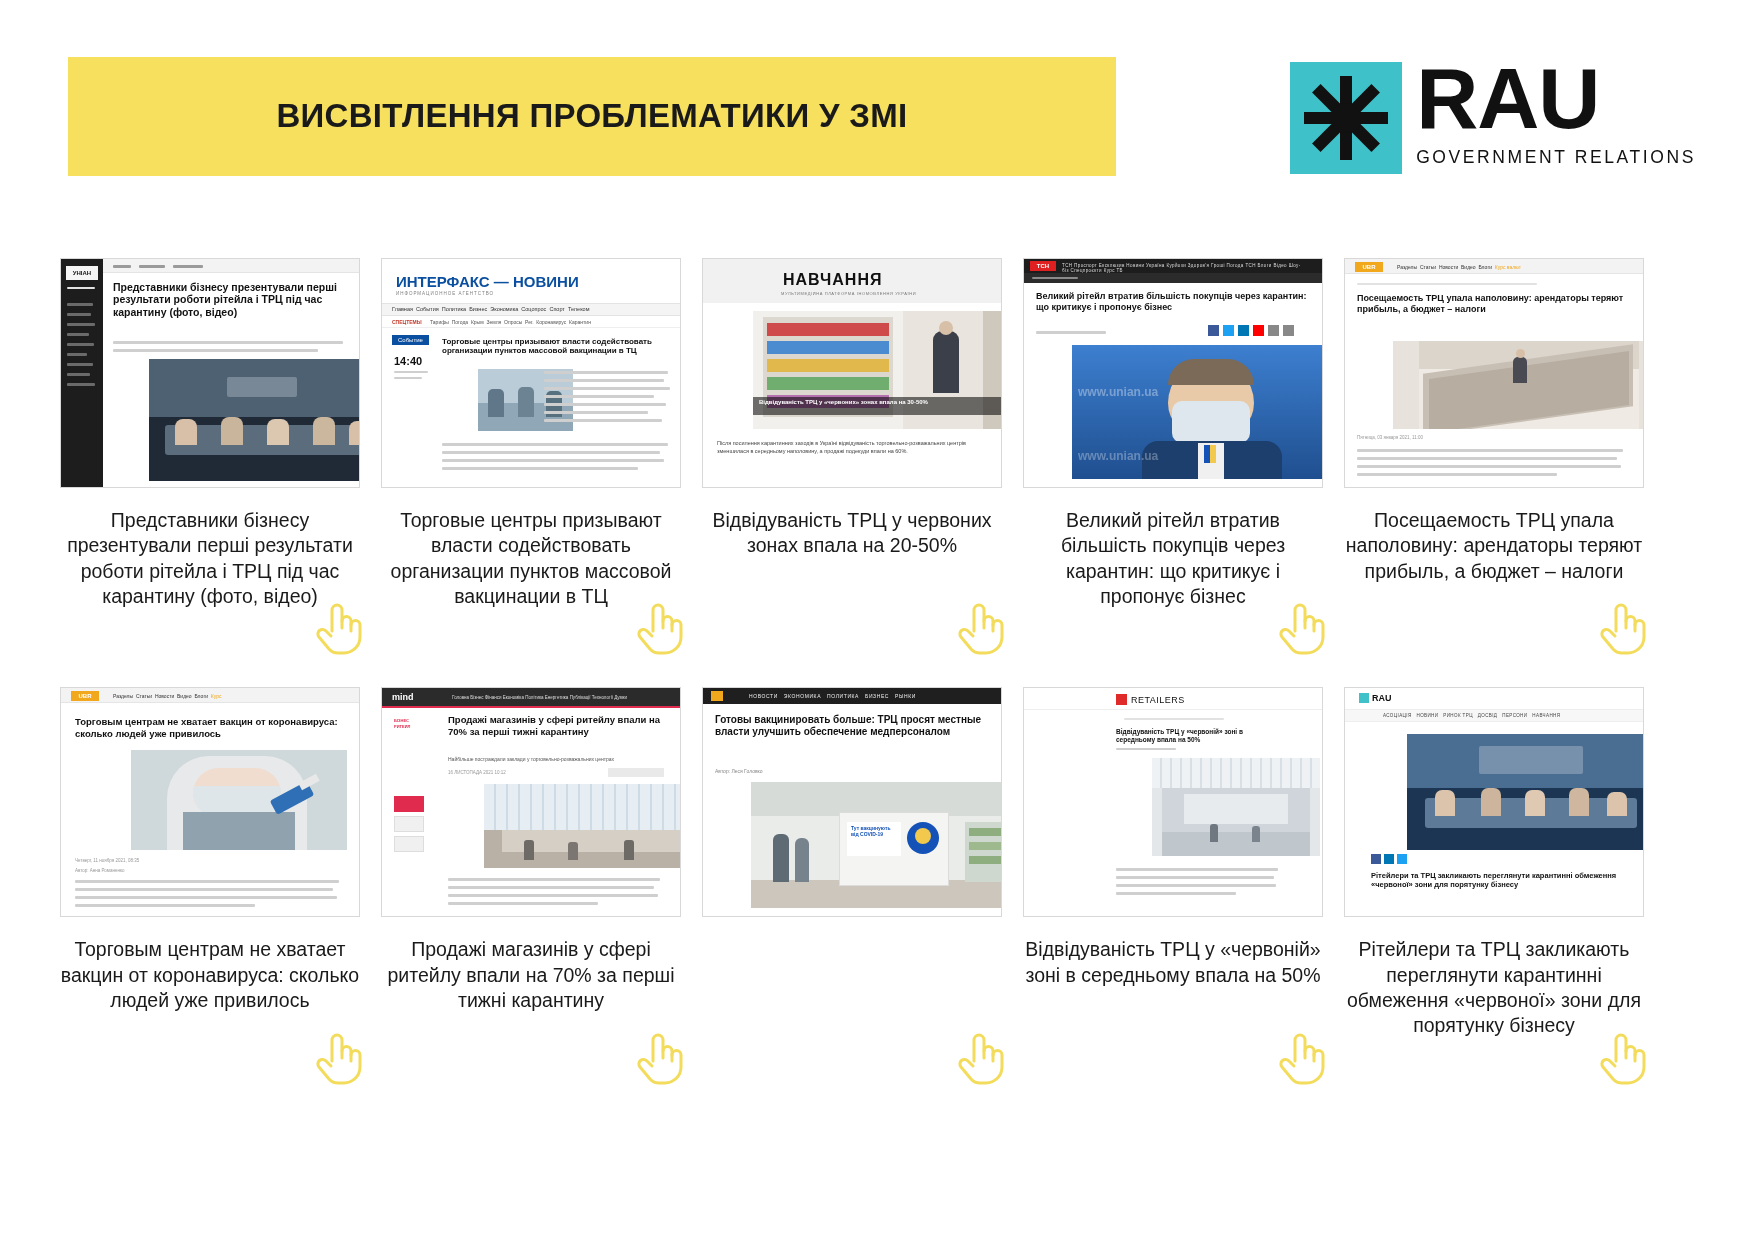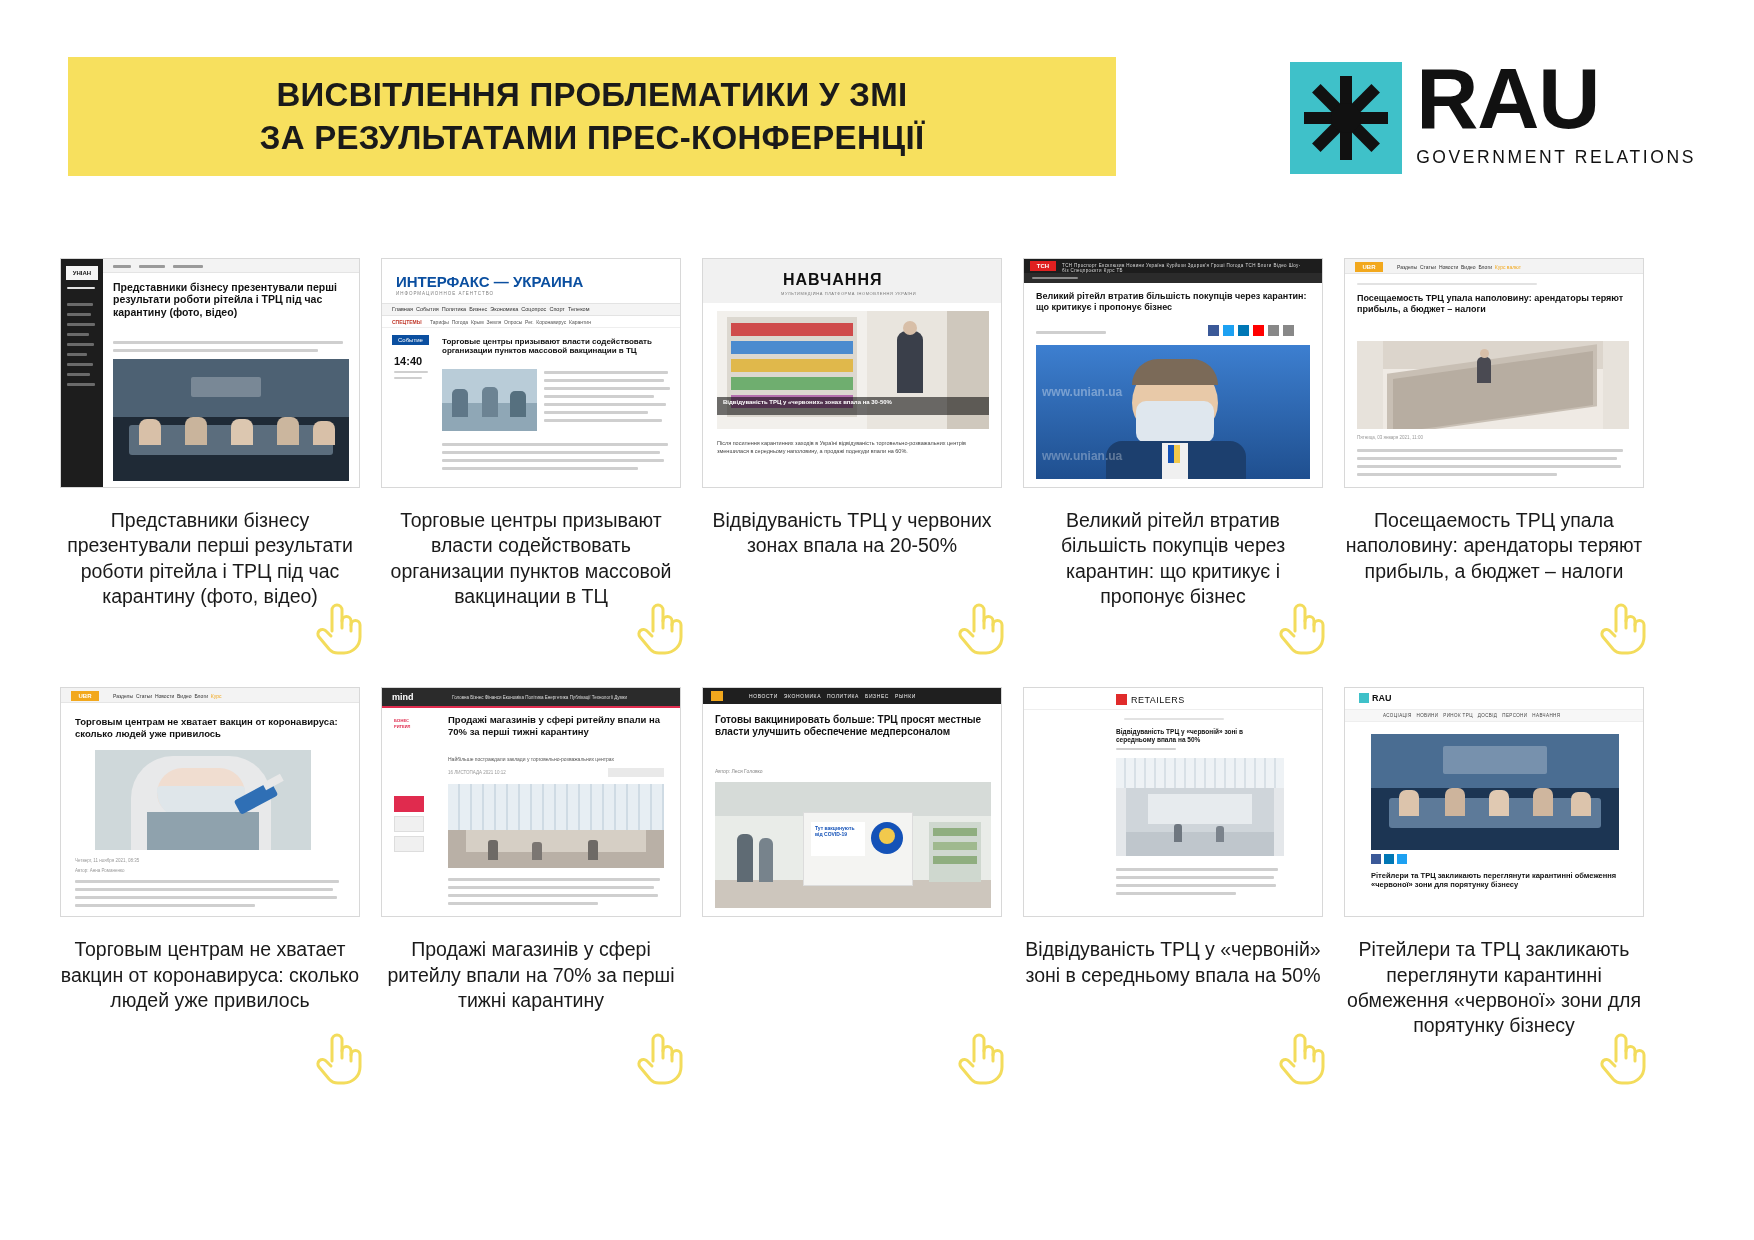--- a/index.html
+++ b/index.html
@@ -136,29 +136,29 @@
   .ph-text.light { background: #e2e2e2; }
   .mini-head {
     position: absolute;
     font-weight: bold;
     color: #111;
     line-height: 1.18;
   }
   .photo {
     position: absolute;
     overflow: hidden;
+    margin-left: 36px;
   }
 </style>
 </head>
 <body>
 
 <div class="header">
   <div class="title-banner">
     <div class="title-line">ВИСВІТЛЕННЯ ПРОБЛЕМАТИКИ У ЗМІ</div>
-    <div class="title-line">ЗА РЕЗУЛЬТАТАМИ ПРЕС-КОНФЕРЕНЦІЇ</div>
   </div>
 
   <div class="logo-wrap">
     <div class="logo-mark">
       <svg width="112" height="112" viewBox="0 0 112 112">
         <g fill="#111111">
           <rect x="50" y="14" width="12" height="84"></rect>
           <rect x="14" y="50" width="84" height="12"></rect>
           <rect x="50" y="14" width="12" height="84" transform="rotate(45 56 56)"></rect>
           <rect x="14" y="50" width="84" height="12" transform="rotate(45 56 56)"></rect>
@@ -219,21 +219,21 @@
         <g fill="none" stroke="#f3dc5c" stroke-width="3" stroke-linecap="round" stroke-linejoin="round">
           <path d="M20 34 V13 a5 5 0 0 1 10 0 v18"></path>
           <path d="M30 24 a4.5 4.5 0 0 1 9 0 v10"></path>
           <path d="M39 28 a4.5 4.5 0 0 1 9 0 v12 a16 16 0 0 1 -16 16 h-6 a12 12 0 0 1 -9 -4 l-10 -12 a4.5 4.5 0 0 1 7 -6 l5 5"></path>
         </g>
       </svg>
     </div>
 
     <div class="cell">
       <div class="thumb">
-        <div style="position:absolute;left:14px;top:14px;font-size:15px;font-weight:bold;color:#0b4fa0;">ИНТЕРФАКС — УКРАИНА</div>
+        <div style="position:absolute;left:14px;top:14px;font-size:15px;font-weight:bold;color:#0b4fa0;">ИНТЕРФАКС — НОВИНИ</div>
         <div style="position:absolute;left:14px;top:32px;font-size:4.5px;color:#7f7f7f;letter-spacing:1px;">ИНФОРМАЦИОННОЕ АГЕНТСТВО</div>
         <div class="bar" style="left:0;top:44px;width:300px;height:13px;background:#f4f4f4;border-top:1px solid #e3e3e3;border-bottom:1px solid #e3e3e3;"></div>
         <div style="position:absolute;left:10px;top:47px;font-size:5.5px;color:#333;">Главная&nbsp;&nbsp;События&nbsp;&nbsp;Политика&nbsp;&nbsp;Бизнес&nbsp;&nbsp;Экономика&nbsp;&nbsp;Соцопрос&nbsp;&nbsp;Спорт&nbsp;&nbsp;Телеком</div>
         <div class="bar" style="left:0;top:57px;width:300px;height:12px;background:#ffffff;border-bottom:1px solid #eee;"></div>
         <div style="position:absolute;left:10px;top:60px;font-size:5px;color:#c0392b;font-weight:bold;">СПЕЦТЕМЫ</div>
         <div style="position:absolute;left:48px;top:60px;font-size:5px;color:#555;">Тарифы&nbsp;&nbsp;Погода&nbsp;&nbsp;Крым&nbsp;&nbsp;Земля&nbsp;&nbsp;Опросы&nbsp;&nbsp;Рег.&nbsp;&nbsp;Коронавирус&nbsp;&nbsp;Карантин</div>
 
         <div style="position:absolute;left:10px;top:76px;background:#0b4fa0;color:#fff;font-size:6px;padding:2px 6px;">Событие</div>
 
         <div style="position:absolute;left:12px;top:96px;font-size:11px;font-weight:bold;color:#111;">14:40</div>

